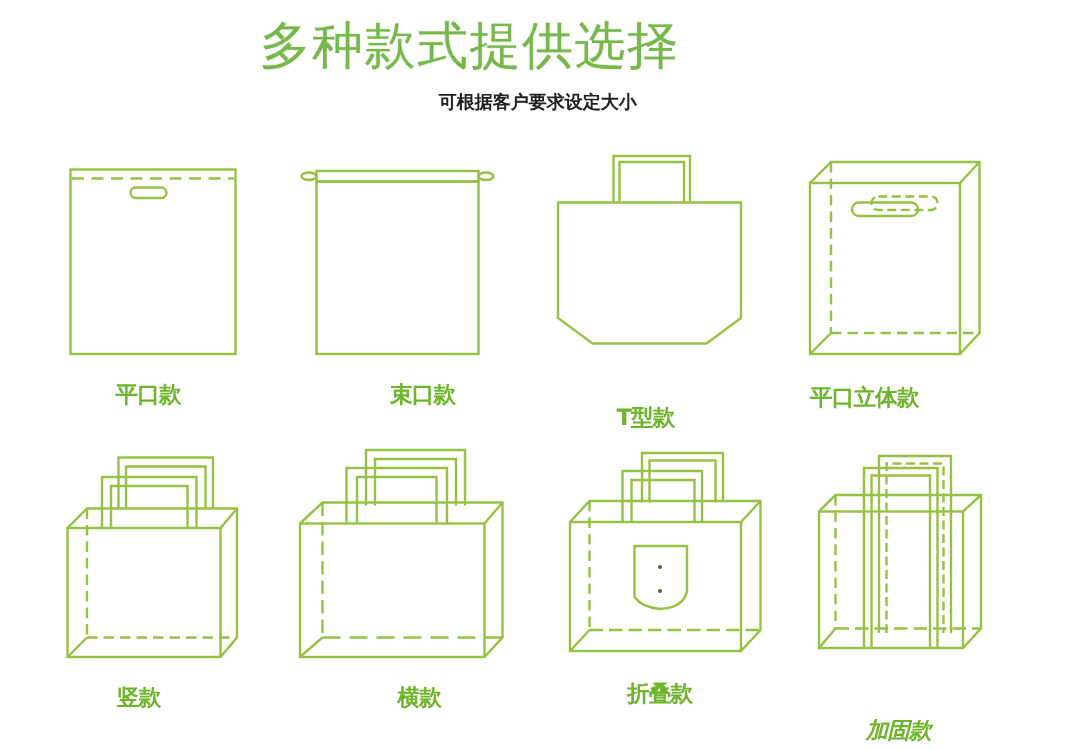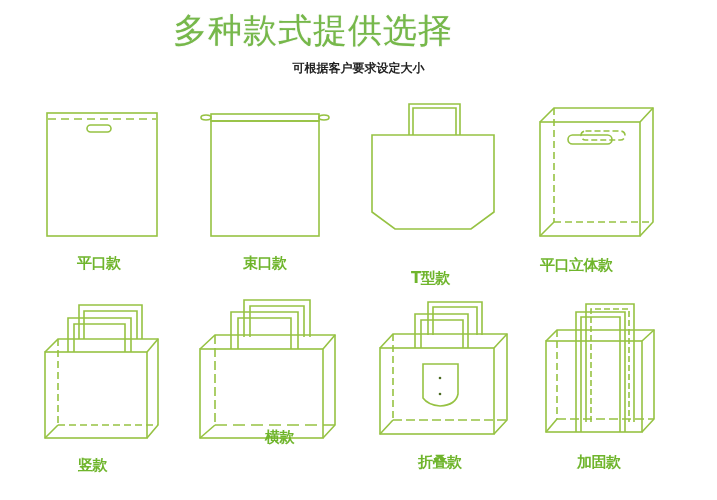--- a/index.html
+++ b/index.html
@@ -102,19 +102,19 @@
     <line x1="557" y1="419" x2="654" y2="419" stroke-dasharray="9 4"></line>
     <line x1="546" y1="432" x2="557" y2="419"></line>
     <polyline points="586,422 586,304 634,304 634,422"></polyline>
     <polyline points="591,422 591,309 629,309 629,422" stroke-dasharray="6 3"></polyline>
     <polyline points="576,432 576,312 625,312 625,432"></polyline>
     <polyline points="581,432 581,317 620,317 620,432"></polyline>
   </g>
 </svg>
 
 <div class="lbl" style="left:77px; top:254px;">平口款</div>
-<div class="lbl" style="left:243px; top:254px;">束口款</div>
+<div class="lbl" style="left:260px; top:254px;">束口款</div>
 <div class="lbl" style="left:411px; top:254px;margin-top:15px;">T型款</div>
 <div class="lbl" style="left:540px; top:256px;">平口立体款</div>
 <div class="lbl" style="left:78px; top:456px;">竖款</div>
-<div class="lbl" style="left:265px; top:428px;text-align:center;">横款</div>
+<div class="lbl" style="left:265px; top:456px;text-align:center;">横款</div>
 <div class="lbl" style="left:418px; top:453px;text-align:center;">折叠款</div>
-<div class="lbl" style="left:577px; top:453px;">加固款</div>
+<div class="lbl" style="left:577px; top:478px;font-style:italic;">加固款</div>
 
 </body></html>

